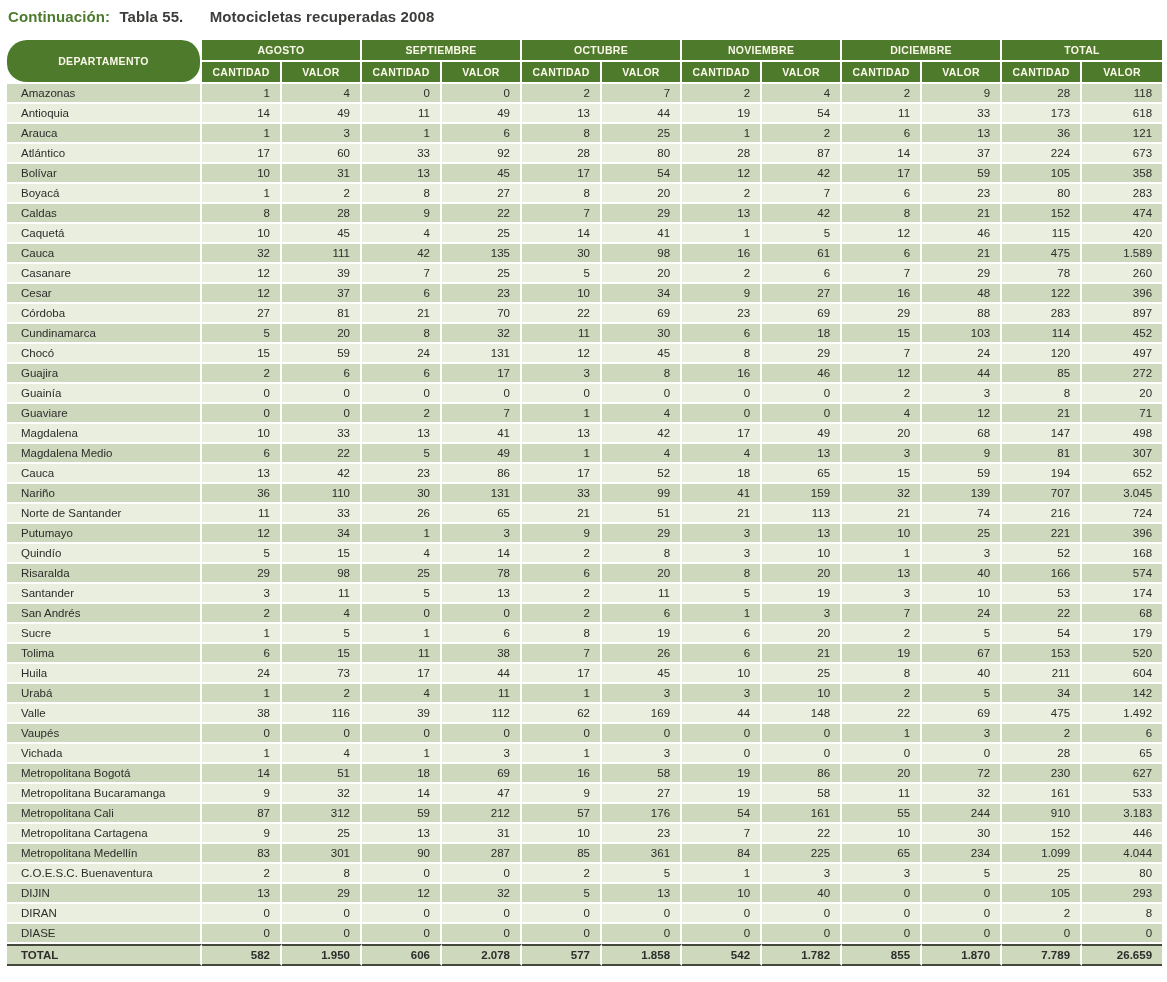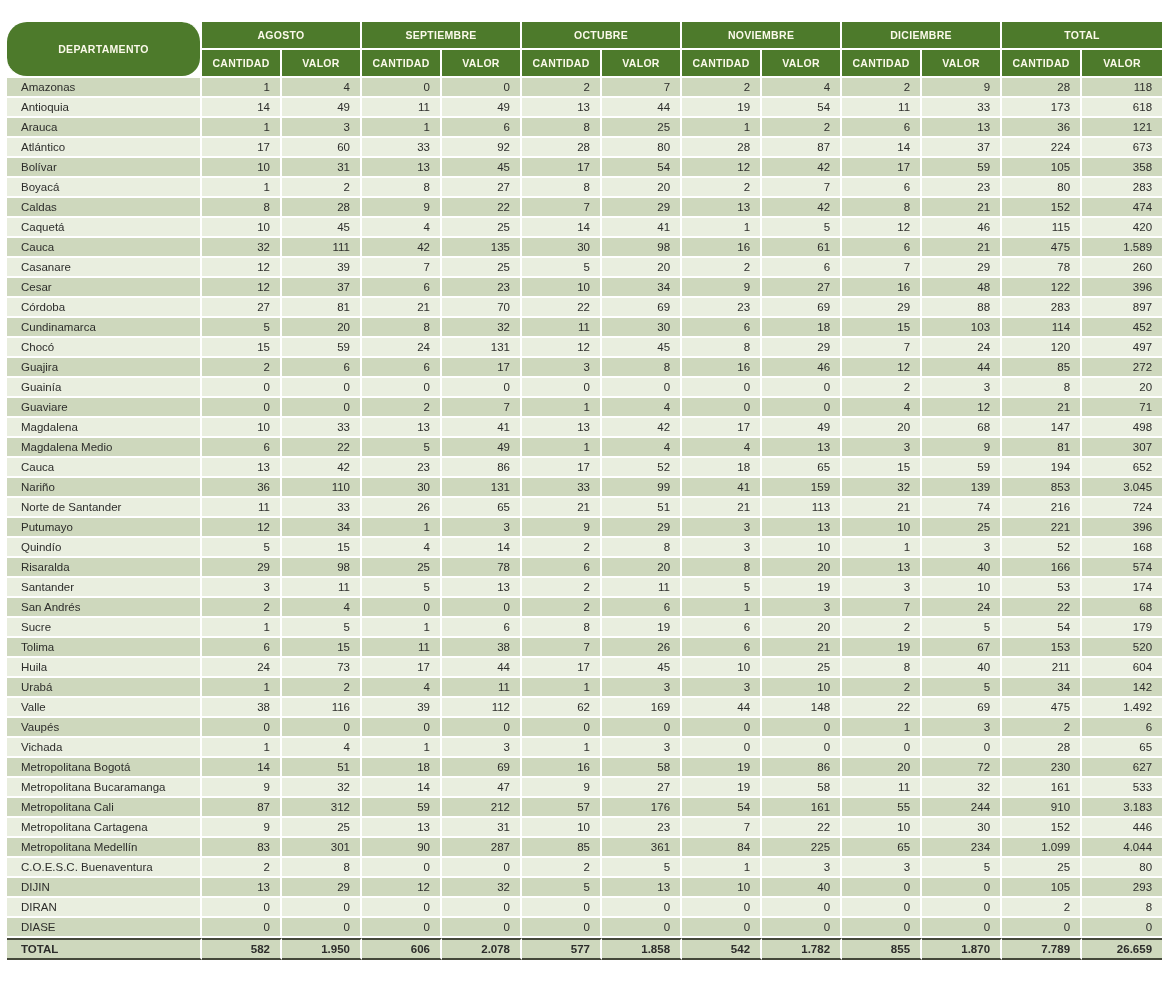--- a/index.html
+++ b/index.html
@@ -47,21 +47,21 @@
     white-space: nowrap;
   }
   th:last-child, td:last-child { border-right: none; }
 
   thead th {
     background: var(--header-bg);
     color: var(--header-fg);
     font-size: 10.5px;
     font-weight: bold;
     text-align: center;
-    height: 28px;
+    height: 22px;
     padding: 0 2px;
     letter-spacing: 0.3px;
   }
   thead th.dept-head { font-size: 10.5px; border-radius: 20px; }
 
   tbody td {
     font-size: 11.5px;
     color: var(--text);
     height: 20px;
     padding: 0;
@@ -78,20 +78,25 @@
     border-top: 2px solid var(--total-border);
     border-bottom: 2px solid var(--total-border);
     height: 22px;
   }
 </style>
 </head>
 <body>
 
 <div class="page">
 
+  <div class="title-line">
+    <span class="title-accent">Continuación:</span>
+    <span class="title-number">Tabla 55.</span>
+    <span class="title-name">Motocicletas recuperadas 2008</span>
+  </div>
 
   <table class="data-table">
     <colgroup>
       <col style="width:195px">
       <col style="width:80px">
         <col style="width:80px">
       <col style="width:80px">
         <col style="width:80px">
       <col style="width:80px">
         <col style="width:80px">
@@ -433,21 +438,21 @@
           <td class="val">36</td>
           <td class="val">110</td>
           <td class="val">30</td>
           <td class="val">131</td>
           <td class="val">33</td>
           <td class="val">99</td>
           <td class="val">41</td>
           <td class="val">159</td>
           <td class="val">32</td>
           <td class="val">139</td>
-          <td class="val">853</td>
+          <td class="val">707</td>
           <td class="val">3.045</td>
         </tr>
         <tr class="light">
           <td class="dept">Norte de Santander</td>
           <td class="val">11</td>
           <td class="val">33</td>
           <td class="val">26</td>
           <td class="val">65</td>
           <td class="val">21</td>
           <td class="val">51</td>

